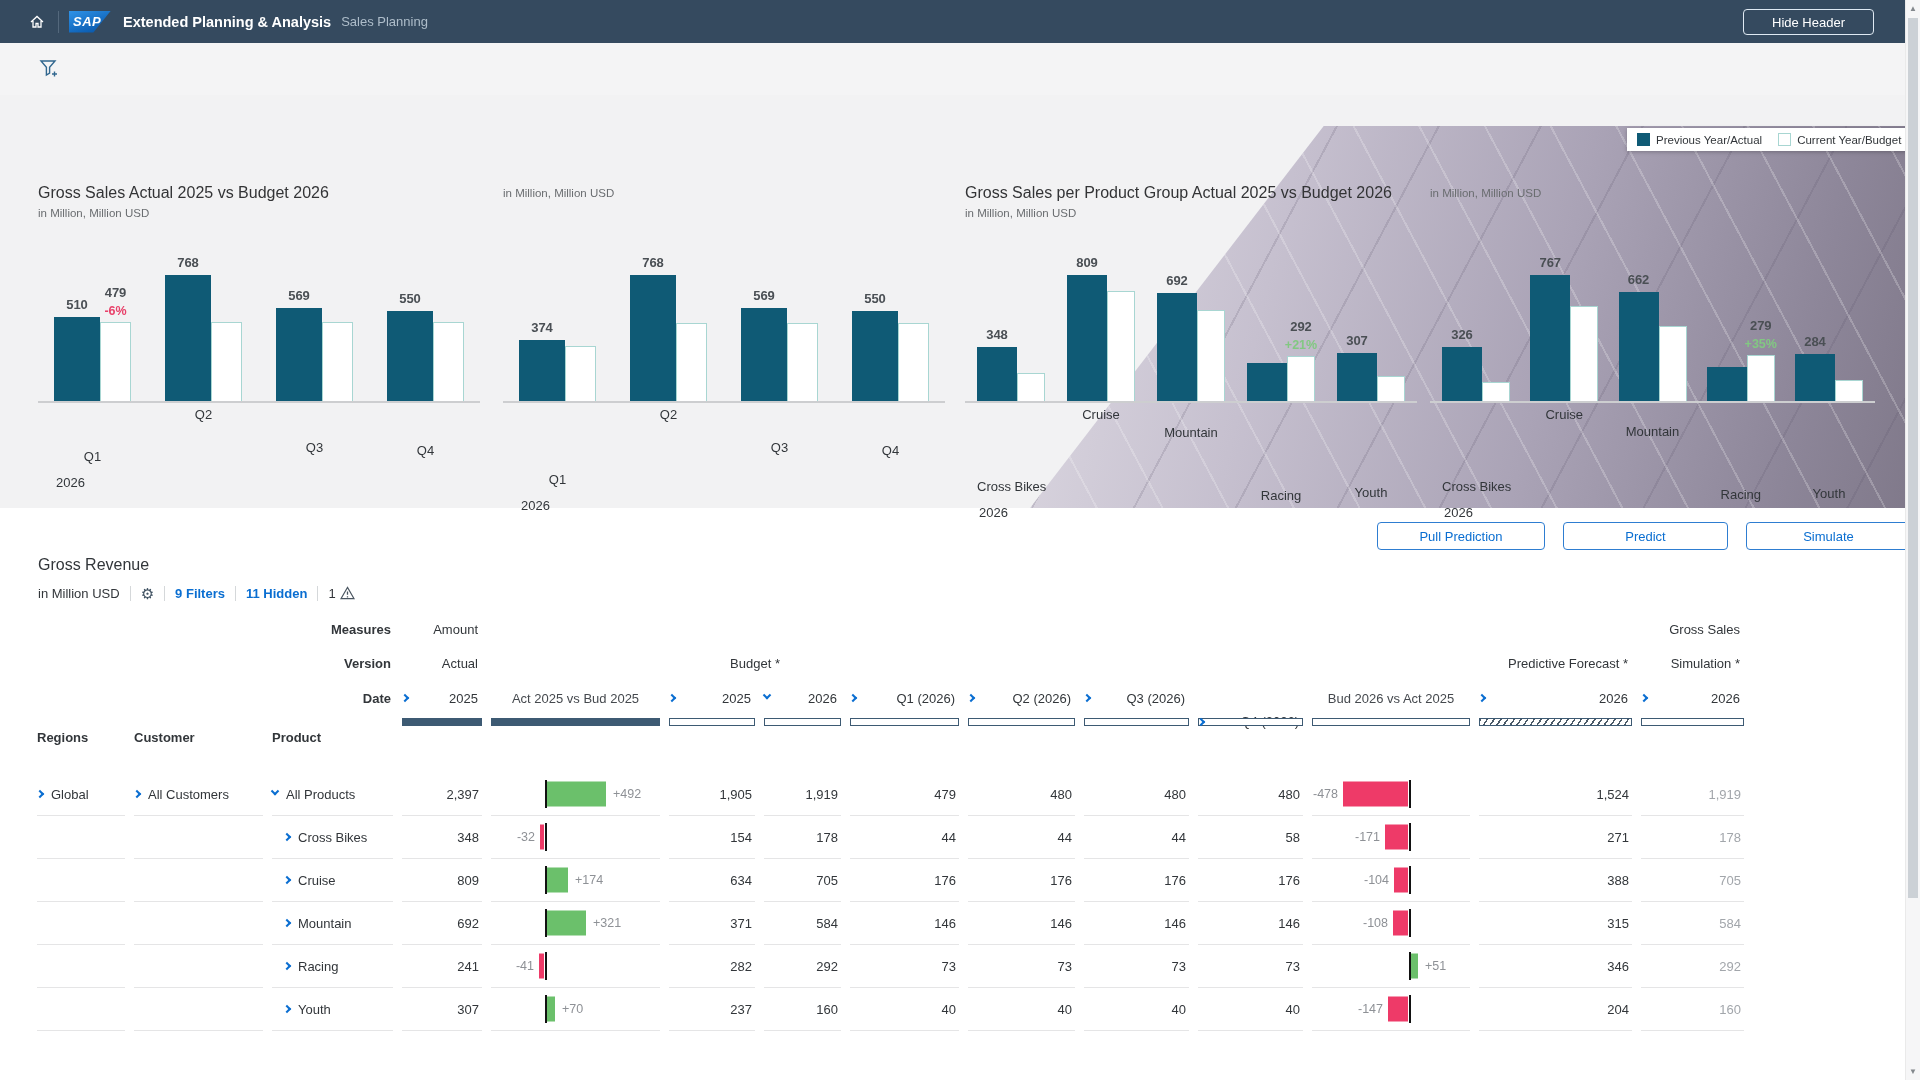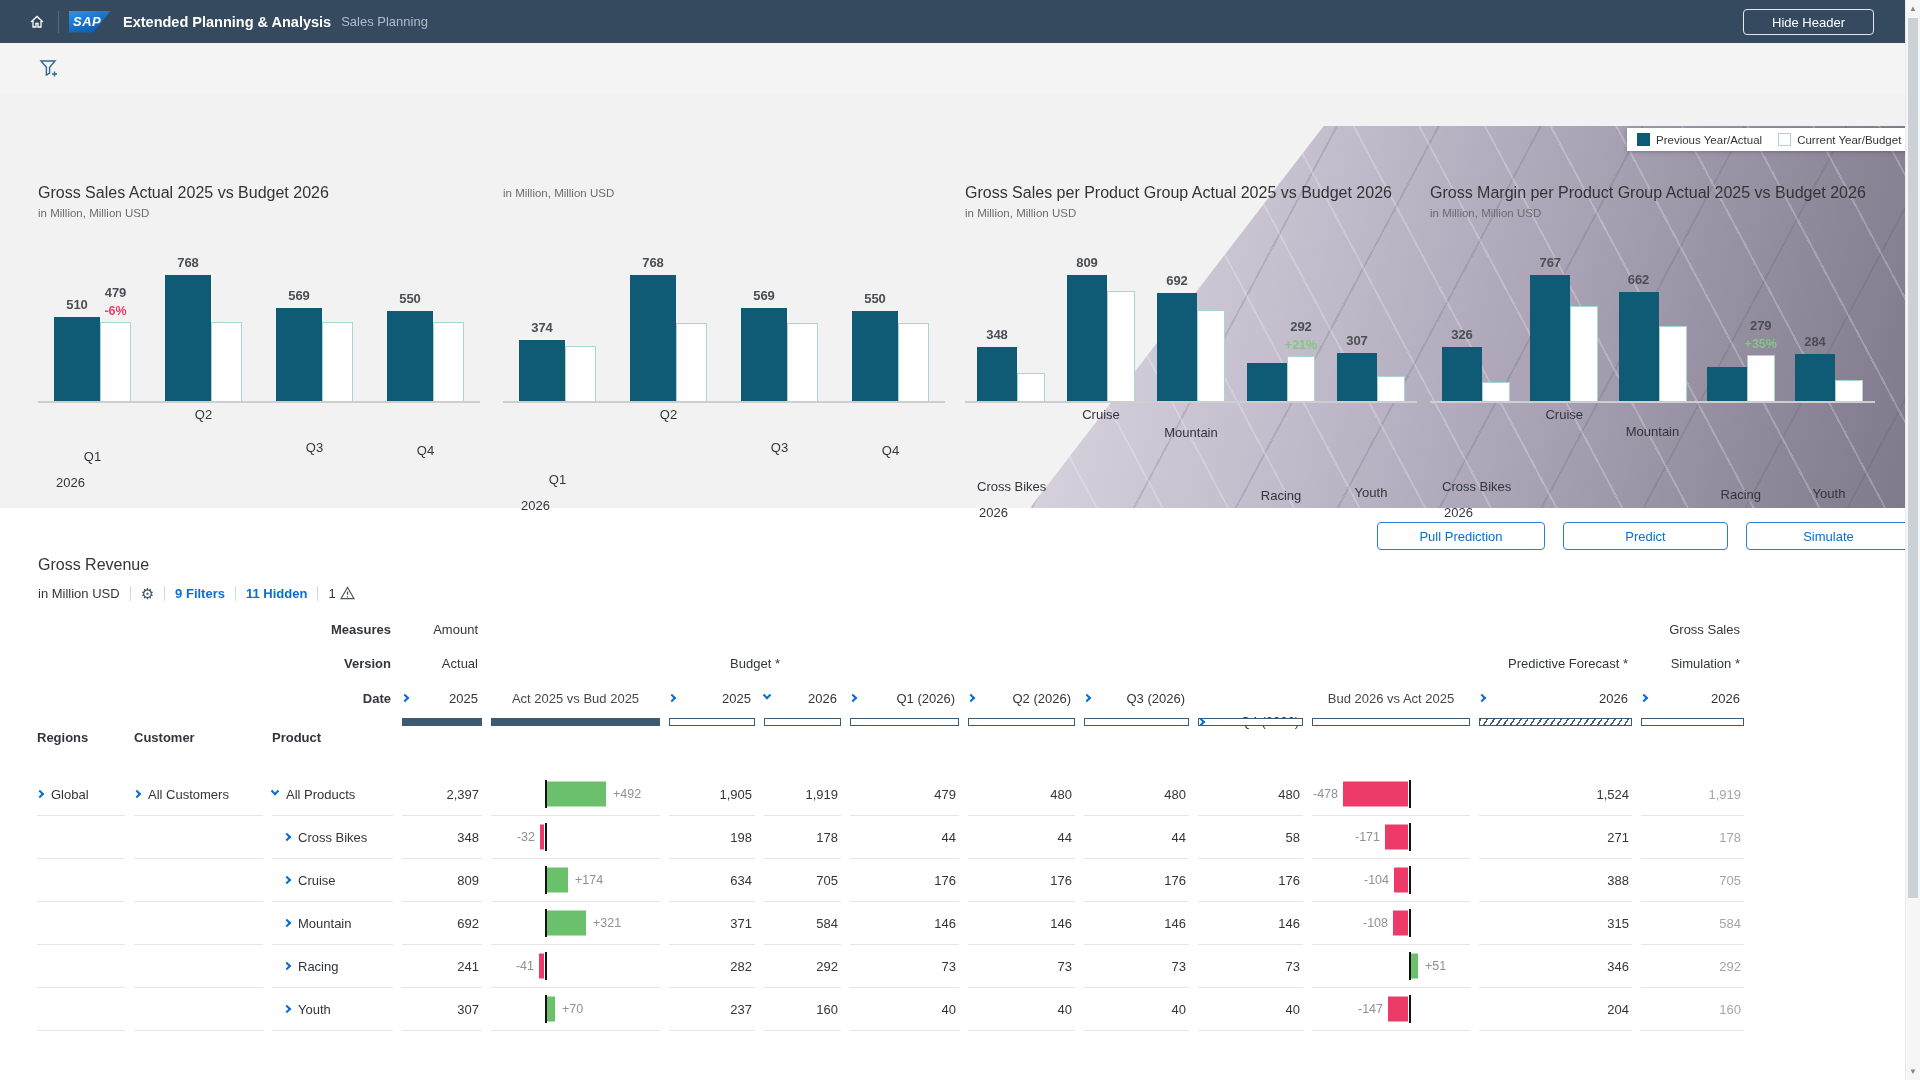--- a/index.html
+++ b/index.html
@@ -244,21 +244,20 @@
           <div class="grp" style="width: 68px;">
             <div class="bar-a" style="width:40px;height:48px"></div>
                    <div class="bar-b" style="width:28px;height:25px"></div>
                    <span class="vlab" style="left:20px;bottom:53px">307</span>
                    <span class="cat">Youth</span>
                    </div>
         </div>
                   <div class="c-axis"></div>
       </div>
       <div class="chart" style="left: 1430px; width: 445px;">
-        <div class="c-title">Gross Margin per Product Group Actual 2025 vs Budget 2026</div>
                   <div class="c-sub">in Million, Million USD</div>
                   <div class="c-bars" style="padding:0 12px">
           <div class="grp" style="width: 68px;">
             <div class="bar-a" style="width:40px;height:54px"></div>
                    <div class="bar-b" style="width:28px;height:19px"></div>
                    <span class="vlab" style="left:20px;bottom:59px">326</span>
                    <span class="cat">Cross Bikes</span>
                    <span class="yr">2026</span>
           </div>
           <div class="grp" style="width: 68px;">
@@ -433,21 +432,21 @@
       <div class="cell dim indent">
         <span class="chv "></span>
         <span class="txt">Cross Bikes</span>
       </div>
       <div class="cell num">348</div>
       <div class="cell mini">
         <span class="axis" style="left:54px"></span>
      <span class="mbar neg" style="left:49px;width:4px"></span>
         <span class="mlab" style="right:125px">-32</span>
       </div>
-      <div class="cell num">198</div>
+      <div class="cell num">154</div>
       <div class="cell num">178</div>
       <div class="cell num">44</div>
       <div class="cell num">44</div>
       <div class="cell num">44</div>
       <div class="cell num">58</div>
       <div class="cell mini">
         <span class="axis" style="left:97px"></span>
      <span class="mbar neg" style="left:73px;width:23px"></span>
         <span class="mlab" style="right:90px">-171</span>
       </div>

